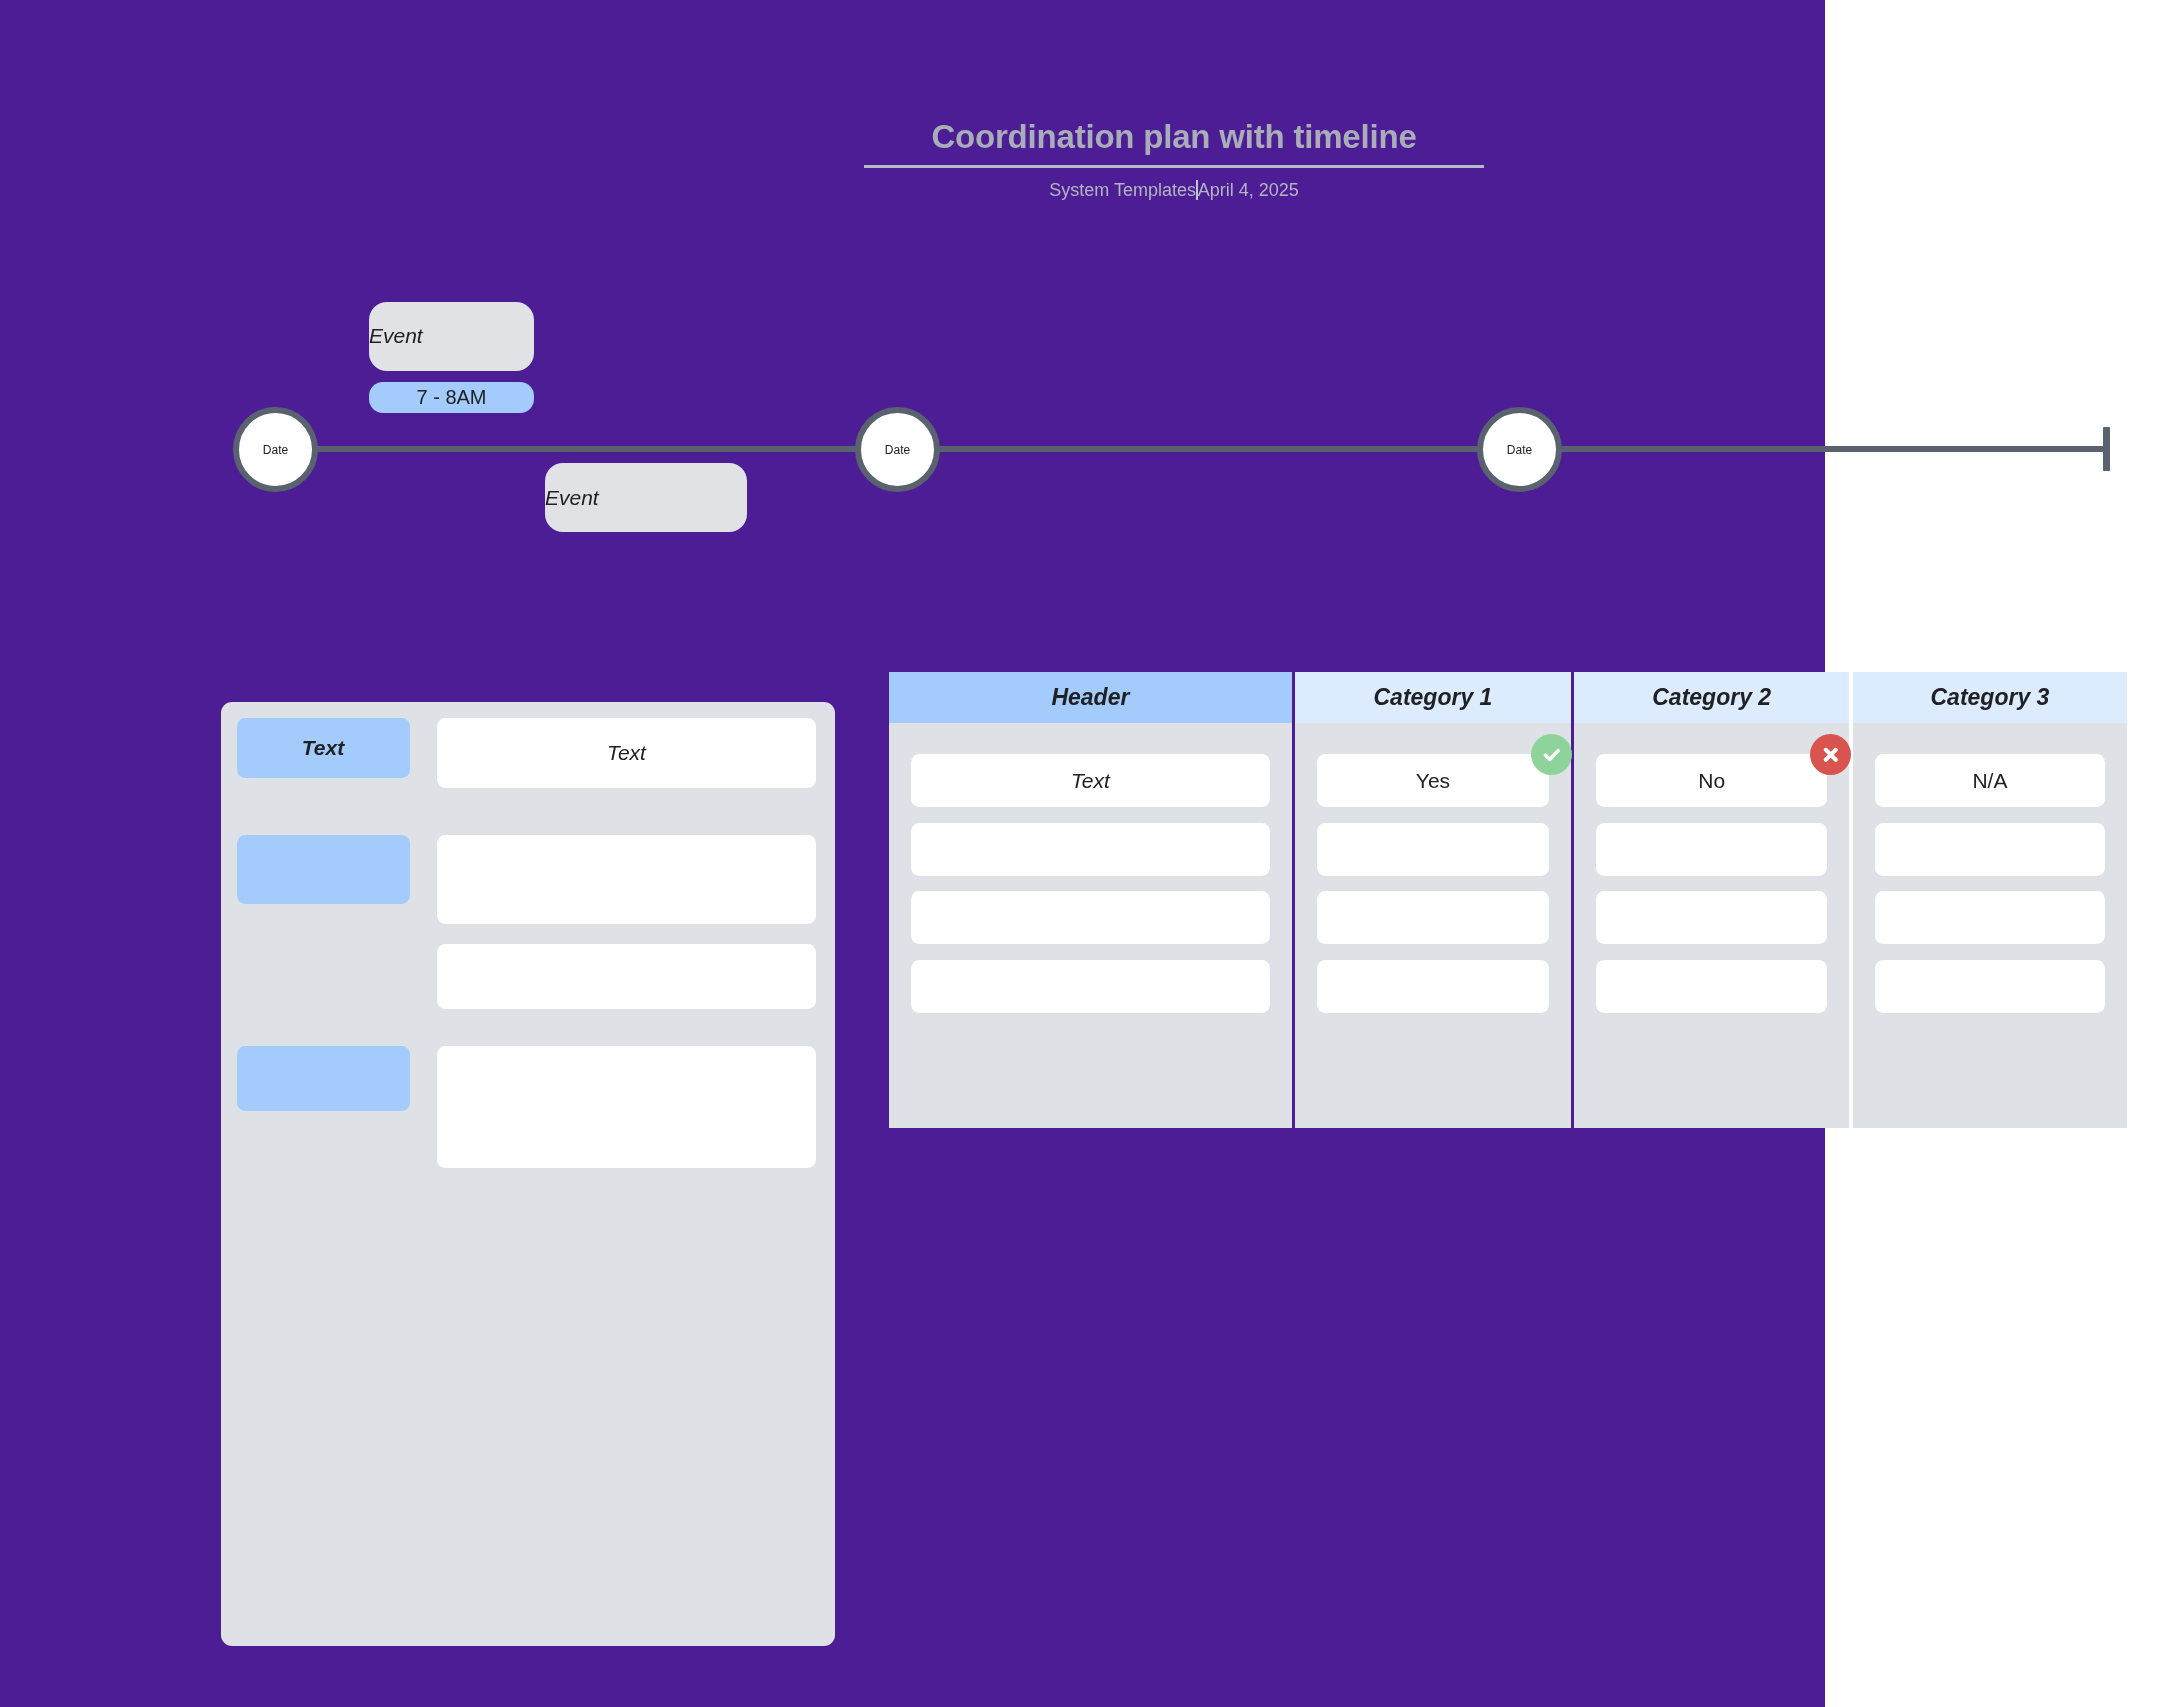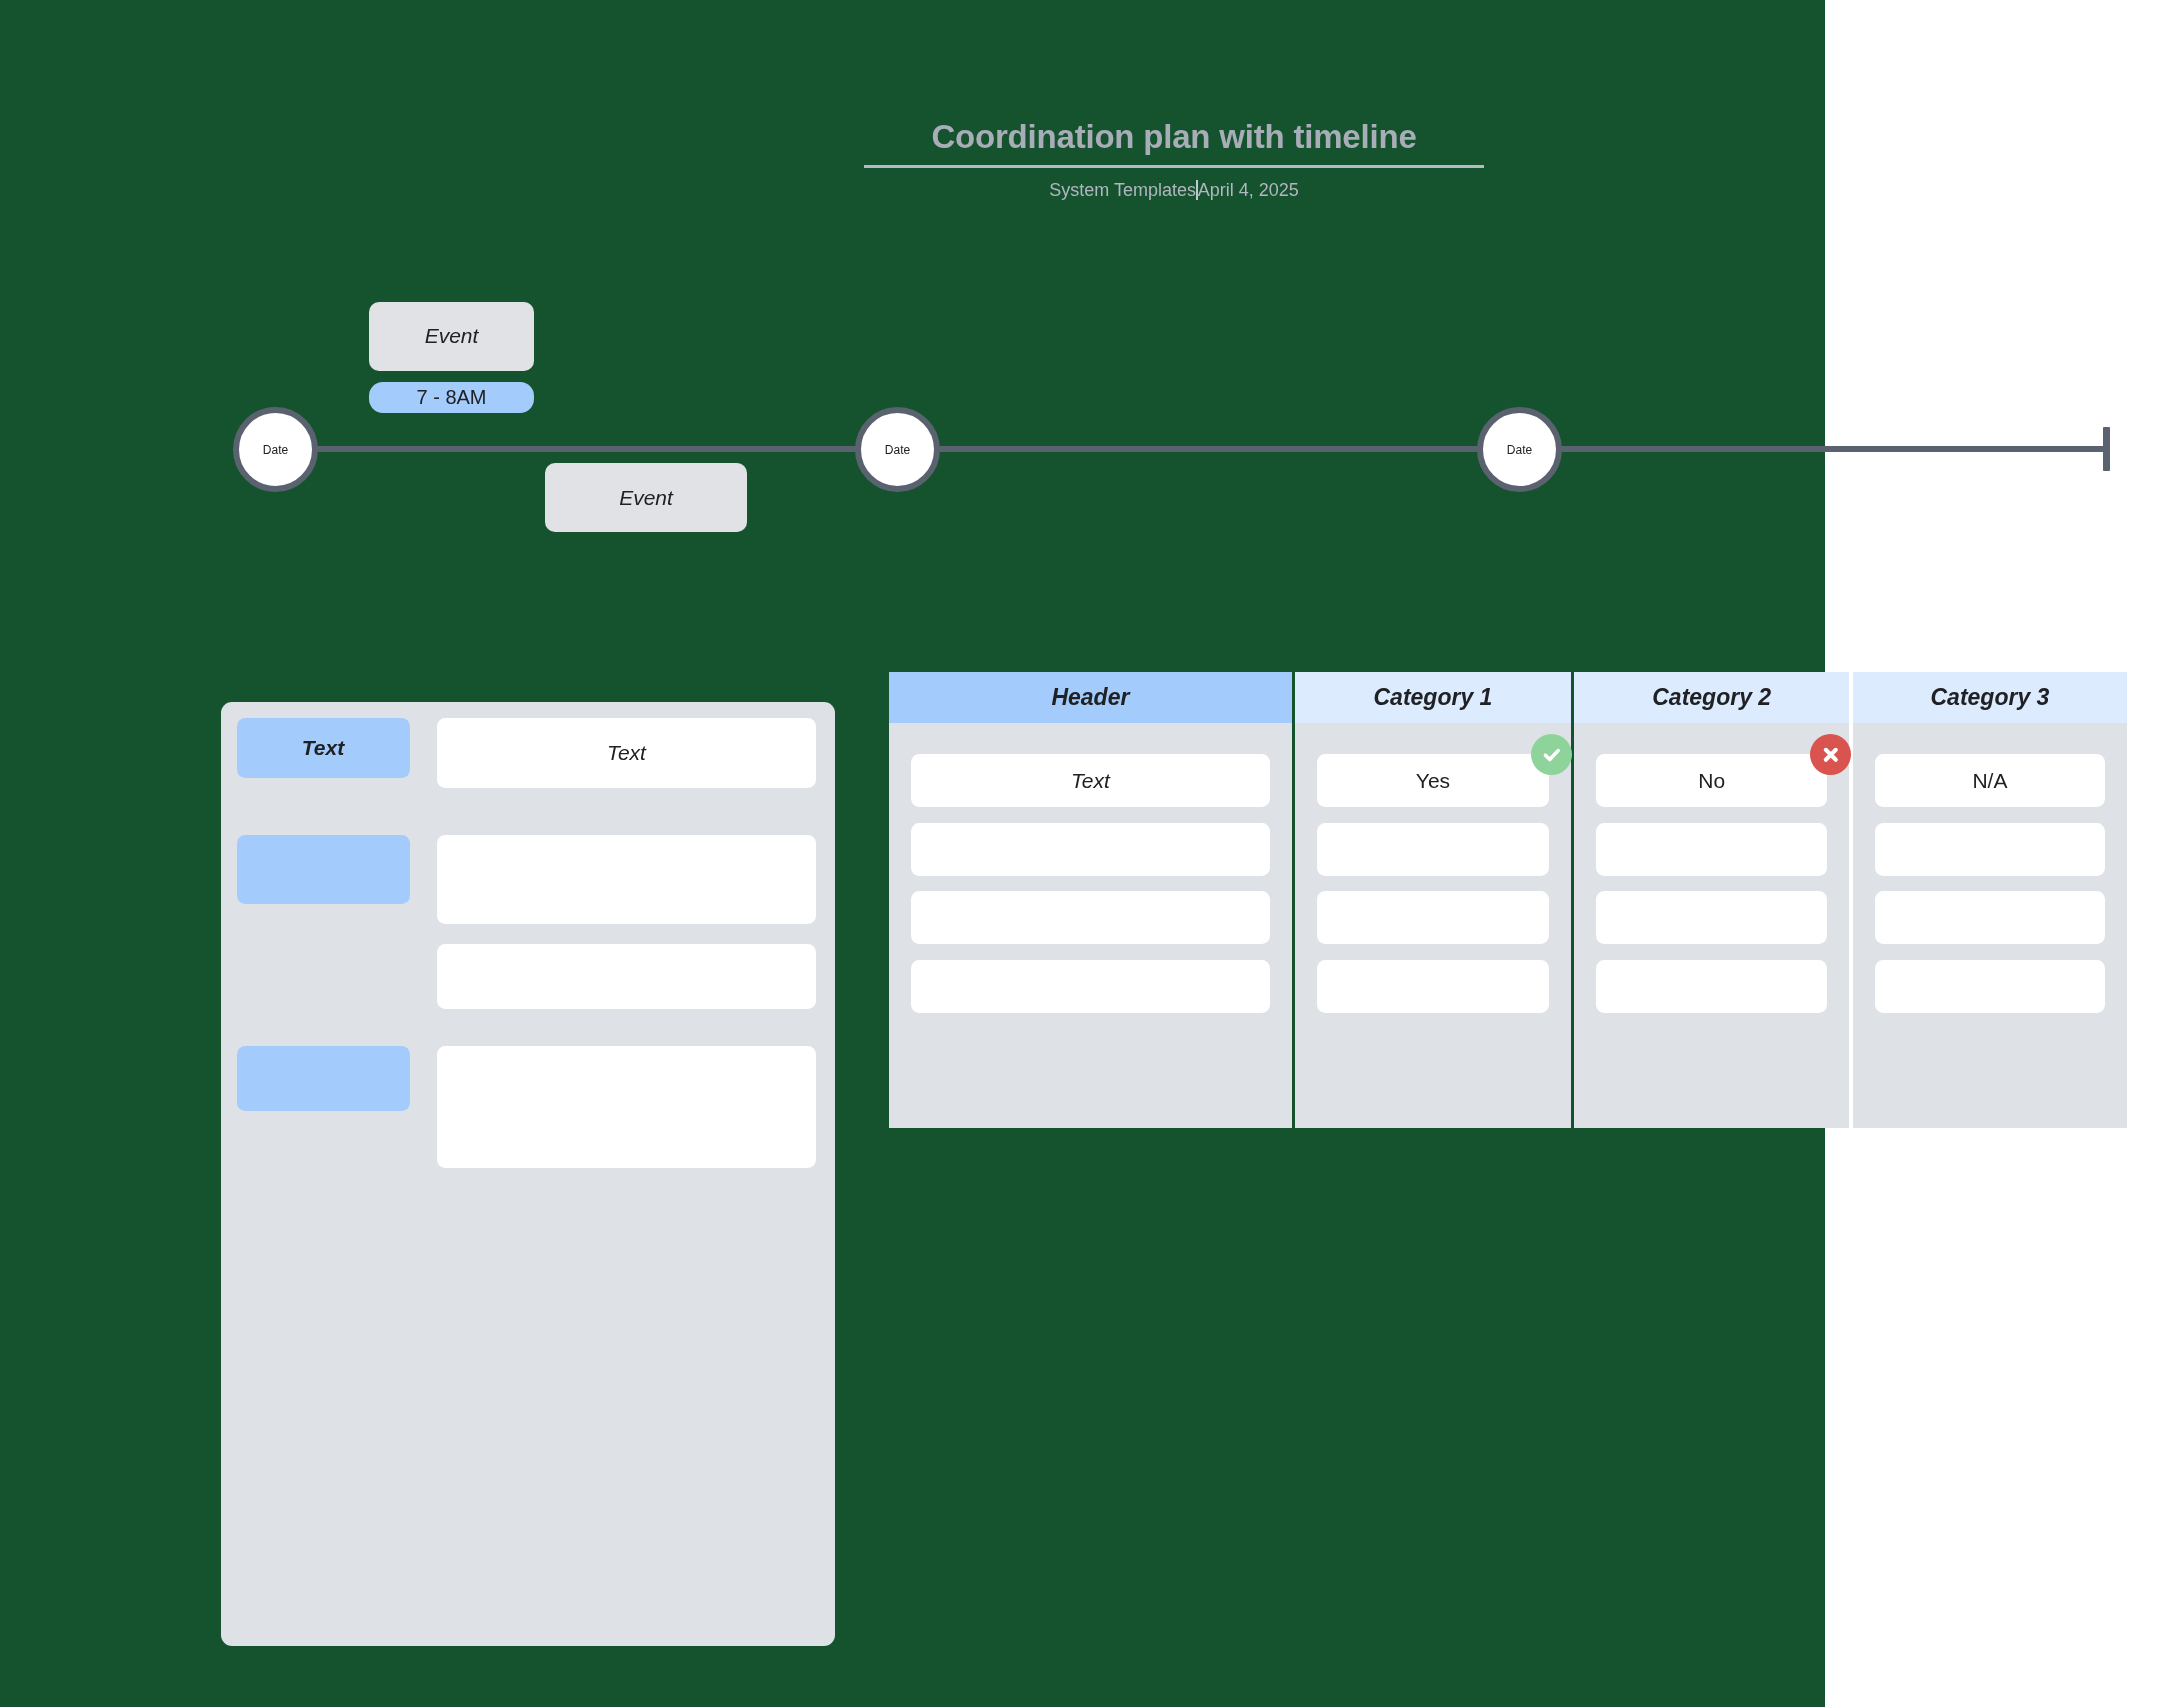--- a/index.html
+++ b/index.html
@@ -9,21 +9,21 @@
     height: 1707px;
     background: #ffffff;
     font-family: "Liberation Sans", sans-serif;
     overflow: hidden;
   }
 
   .page {
     position: relative;
     width: 1825px;
     height: 1707px;
-    background: #14532d;
+    background: #4c1d95;
   }
 
   
   .doc-header {
     position: absolute;
     left: 864px;
     top: 116px;
     width: 620px;
     text-align: center;
   }
@@ -99,24 +99,24 @@
     color: #202124;
     line-height: 1;
   }
   .tl-node.n1 { left: 233px; top: 107px; }
   .tl-node.n2 { left: 855px; top: 107px; }
   .tl-node.n3 { left: 1477px; top: 107px; }
 
   .tl-event-box {
     position: absolute;
     background: #e0e2e6;
-    border-radius: 10px;
-    display: flex;
-    align-items: center;
-    justify-content: center;
+    border-radius: 18px;
+    display: flex;
+    align-items: center;
+    justify-content: flex-start;
     font-size: 21px;
     font-style: italic;
     color: #202124;
   }
   .tl-time-pill {
     position: absolute;
     background: #a3ccfd;
     border-radius: 14px;
     display: flex;
     align-items: center;

